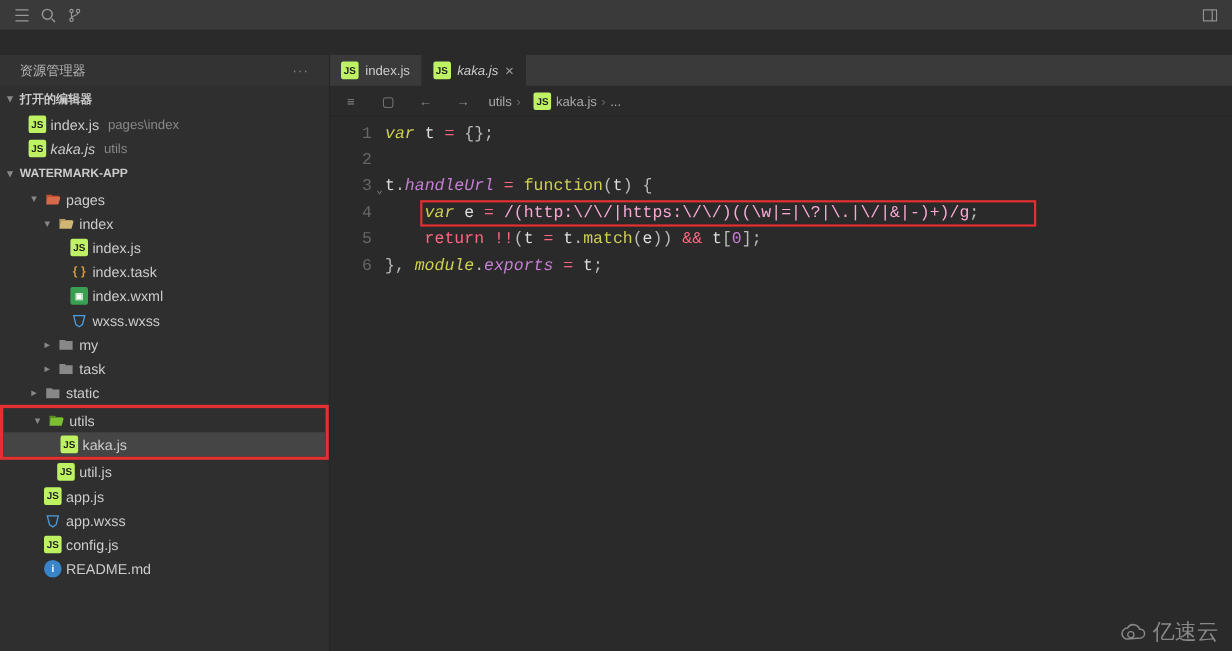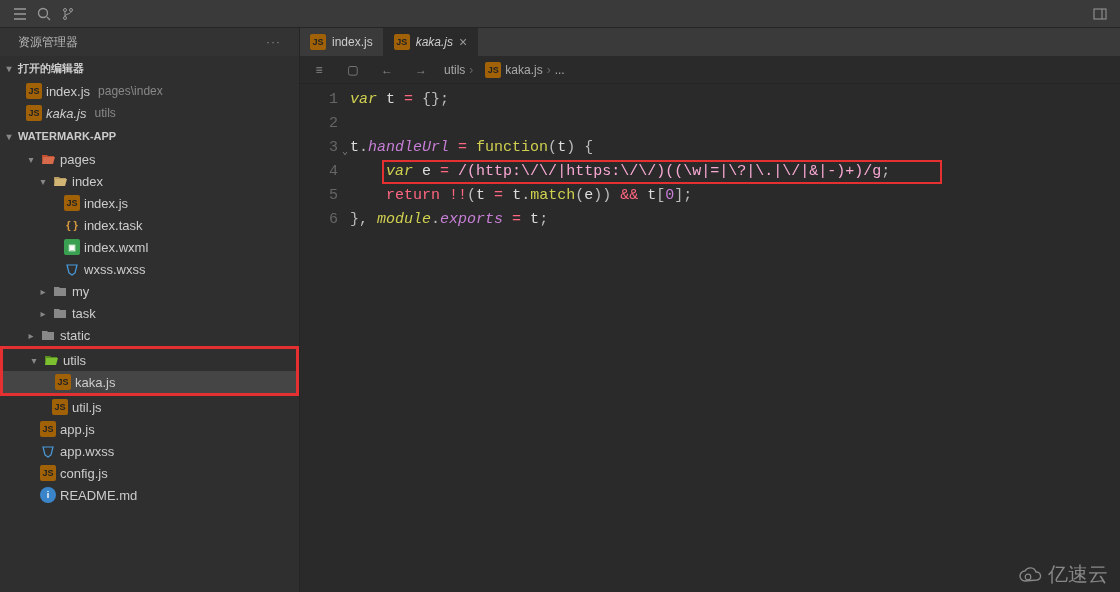--- a/index.html
+++ b/index.html
@@ -30,20 +30,21 @@
       display: inline-flex; align-items: center; justify-content: center;
       color: #999; cursor: pointer;
     }
     .top-bar .spacer { flex: 1; }
     
     
     .main {
       display: flex;
       flex: 1;
       overflow: hidden;
+      margin-top: 22px;
     }
     
     
     .sidebar {
       width: 300px;
       background: #2f2f2f;
       display: flex;
       flex-direction: column;
       border-right: 1px solid #252525;
     }
@@ -107,21 +108,21 @@
       width: 16px;
       height: 16px;
       display: inline-flex;
       align-items: center;
       justify-content: center;
       font-size: 9px;
       font-weight: bold;
       border-radius: 2px;
       flex-shrink: 0;
     }
-    .fi-js { background: #a16207; color: #222; }
+    .fi-js { background: #bef264; color: #222; }
     .fi-json { color: #d89a3e; font-size: 11px; }
     .fi-json::before { content: "{ }"; }
     .fi-wxml { background: #3aa051; color: #fff; font-size: 8px; }
     .fi-wxss { color: #4a9de0; font-size: 12px; }
     .fi-info { background: #3a85c9; color: #fff; border-radius: 50%; font-weight: bold; }
     .fi-folder { color: #888; }
     .fi-folder-open { color: #b89b5e; }
     
     .treelabel { color: #ccc; }
     .dim { color: #888; margin-left: 4px; font-size: 12px; }

